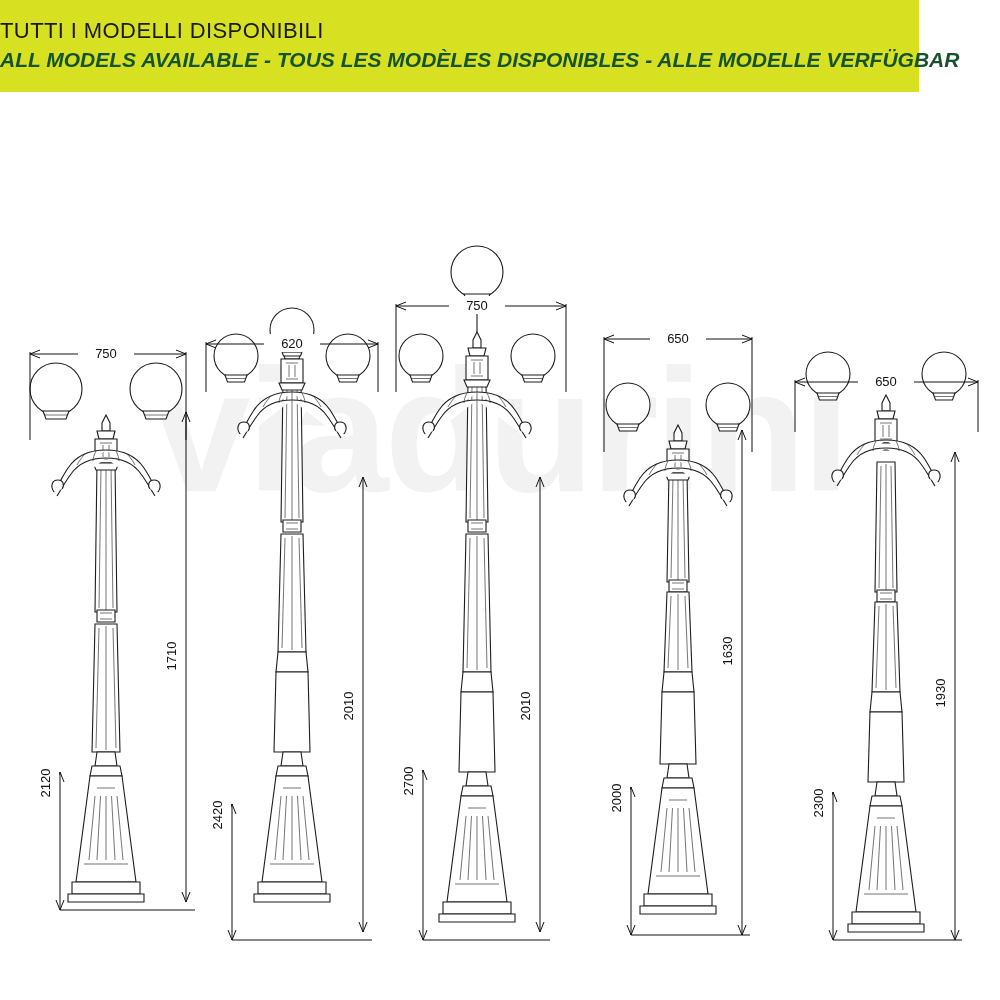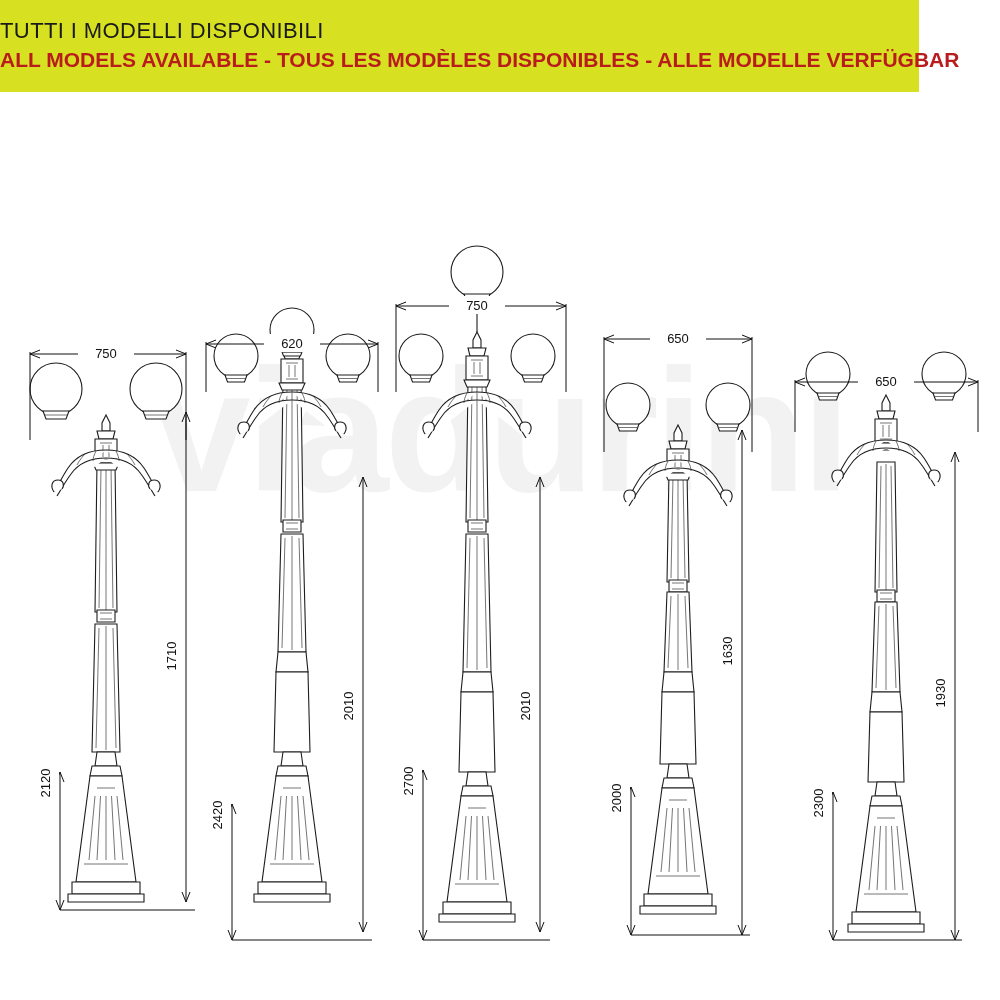--- a/index.html
+++ b/index.html
@@ -15,21 +15,21 @@
     position:absolute;left:0;top:0;width:919px;height:92px;
     background:#d7e021;
     display:flex;flex-direction:column;align-items:flex-start;justify-content:center;
     box-sizing:border-box;
   }
   #header .line1{
     font-size:22px;color:#1a1a1a;letter-spacing:.4px;font-weight:400;
     line-height:28px;white-space:nowrap;
   }
   #header .line2{
-    font-size:21px;color:#b91c1c;font-weight:bold;
+    font-size:21px;color:#14532d;font-weight:bold;font-style:italic;
     line-height:30px;white-space:nowrap;
   }
   
   #watermark{
     position:absolute;left:0;top:330px;width:1000px;
     text-align:center;
     font-size:175px;font-weight:bold;color:#f2f2f2;
     letter-spacing:-4px;
     user-select:none;pointer-events:none;
     z-index:0;

